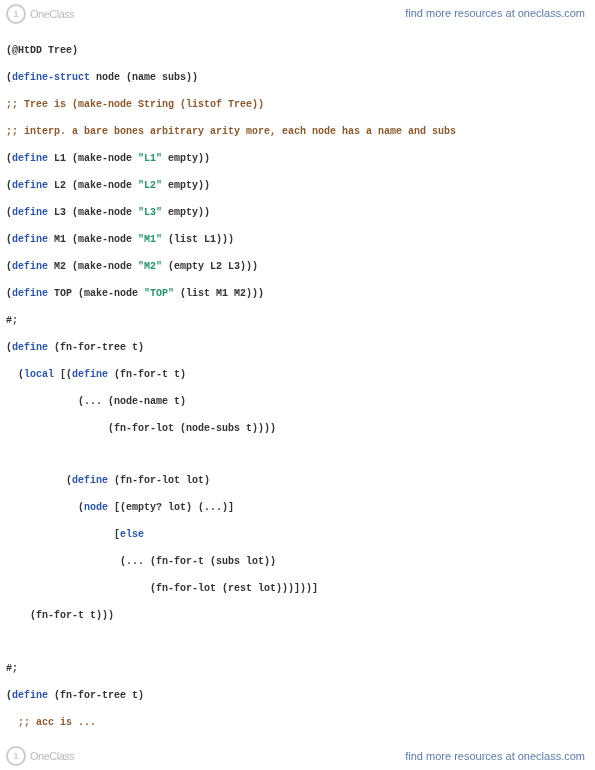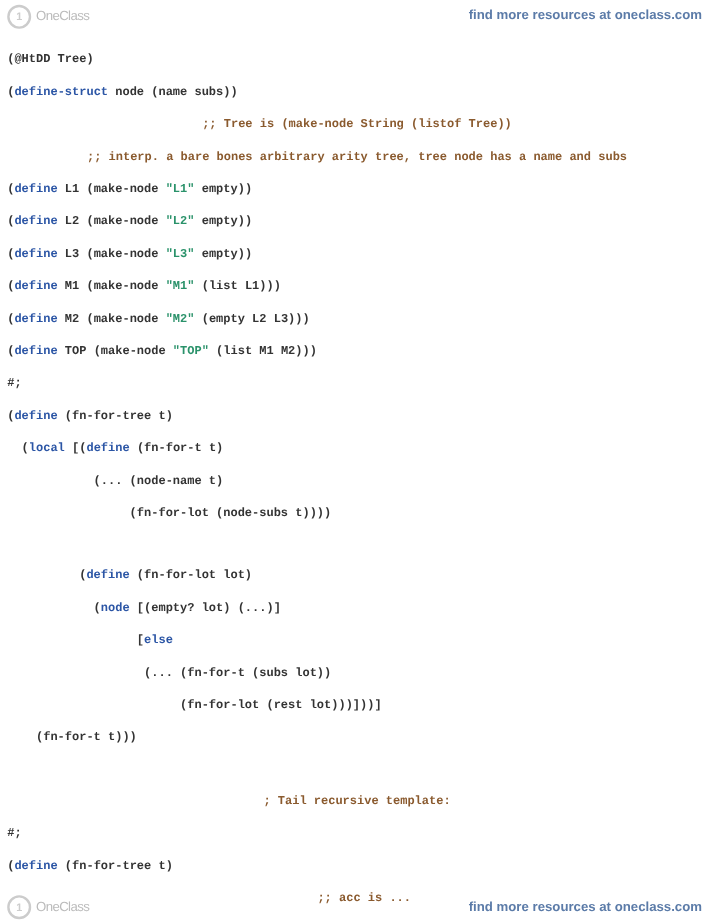--- a/index.html
+++ b/index.html
@@ -35,71 +35,69 @@
     display: inline-flex; align-items: center; justify-content: center;
     font-size: 9px; color:#ccc; font-weight:bold;
   }
   .wm-brand { font-weight: 400; letter-spacing: -0.5px; }
   .top-link, .bottom-link {
     position: absolute;
     right: 10px;
     color: #5b7ba8;
     font-family: Arial, sans-serif;
     font-size: 11px;
-    font-weight: bold;
   }
   .top-link { top: 6px; }
   .bottom-link { bottom: 6px; }
   .codeblock {
     margin-top: 22px;
     white-space: pre;
     color: #333;
     font-weight: bold;
   }
-  .cm { color: #8a5a2e; text-align: center; }   
+  .cm { color: #8a5a2e; }   
   .kw { color: #2b55a5; }   
   .str { color: #2a926a; }
   .line { min-height: 12px; }
 </style>
 </head>
 <body>
 
 <div class="page">
 
   <div class="watermark-top">
     <span class="wm-logo">1</span>
     <span class="wm-brand">OneClass</span>
   </div>
   <a class="top-link">find more resources at oneclass.com</a>
 
   <div class="codeblock">
 <div class="line"><span>(@HtDD Tree)</span></div>
 <div class="line"><span>(</span><span class="kw">define-struct</span><span> node (name subs))</span></div>
 <div class="line cm"><span>;; Tree is (make-node String (listof Tree))</span></div>
-<div class="line cm"><span>;; interp. a bare bones arbitrary arity tree, tree node has a name and subs</span></div>
+<div class="line cm"><span>;; interp. a bare bones arbitrary arity more, each node has a name and subs</span></div>
 <div class="line"><span>(</span><span class="kw">define</span><span> L1 (make-node </span><span class="str">"L1"</span><span> empty))</span></div>
 <div class="line"><span>(</span><span class="kw">define</span><span> L2 (make-node </span><span class="str">"L2"</span><span> empty))</span></div>
 <div class="line"><span>(</span><span class="kw">define</span><span> L3 (make-node </span><span class="str">"L3"</span><span> empty))</span></div>
 <div class="line"><span>(</span><span class="kw">define</span><span> M1 (make-node </span><span class="str">"M1"</span><span> (list L1)))</span></div>
 <div class="line"><span>(</span><span class="kw">define</span><span> M2 (make-node </span><span class="str">"M2"</span><span> (empty L2 L3)))</span></div>
 <div class="line"><span>(</span><span class="kw">define</span><span> TOP (make-node </span><span class="str">"TOP"</span><span> (list M1 M2)))</span></div>
 <div class="line"><span>#;</span></div>
 <div class="line"><span>(</span><span class="kw">define</span><span> (fn-for-tree t)</span></div>
 <div class="line"><span>  (</span><span class="kw">local</span><span> [(</span><span class="kw">define</span><span> (fn-for-t t)</span></div>
 <div class="line"><span>            (... (node-name t)</span></div>
 <div class="line"><span>                 (fn-for-lot (node-subs t))))</span></div>
 <div class="line"><span></span></div>
 <div class="line"><span>          (</span><span class="kw">define</span><span> (fn-for-lot lot)</span></div>
 <div class="line"><span>            (</span><span class="kw">node</span><span> [(empty? lot) (...)]</span></div>
 <div class="line"><span>                  [</span><span class="kw">else</span></div>
 <div class="line"><span>                   (... (fn-for-t (subs lot))</span></div>
 <div class="line"><span>                        (fn-for-lot (rest lot)))]))]</span></div>
 <div class="line"><span>    (fn-for-t t)))</span></div>
 <div class="line"><span></span></div>
-<div class="line cm"><span>; Tail recursive template:</span></div>
 <div class="line"><span>#;</span></div>
 <div class="line"><span>(</span><span class="kw">define</span><span> (fn-for-tree t)</span></div>
 <div class="line cm"><span>  ;; acc is ...</span></div>
 <div class="line cm"></div>
 
 
 
 
 
 

